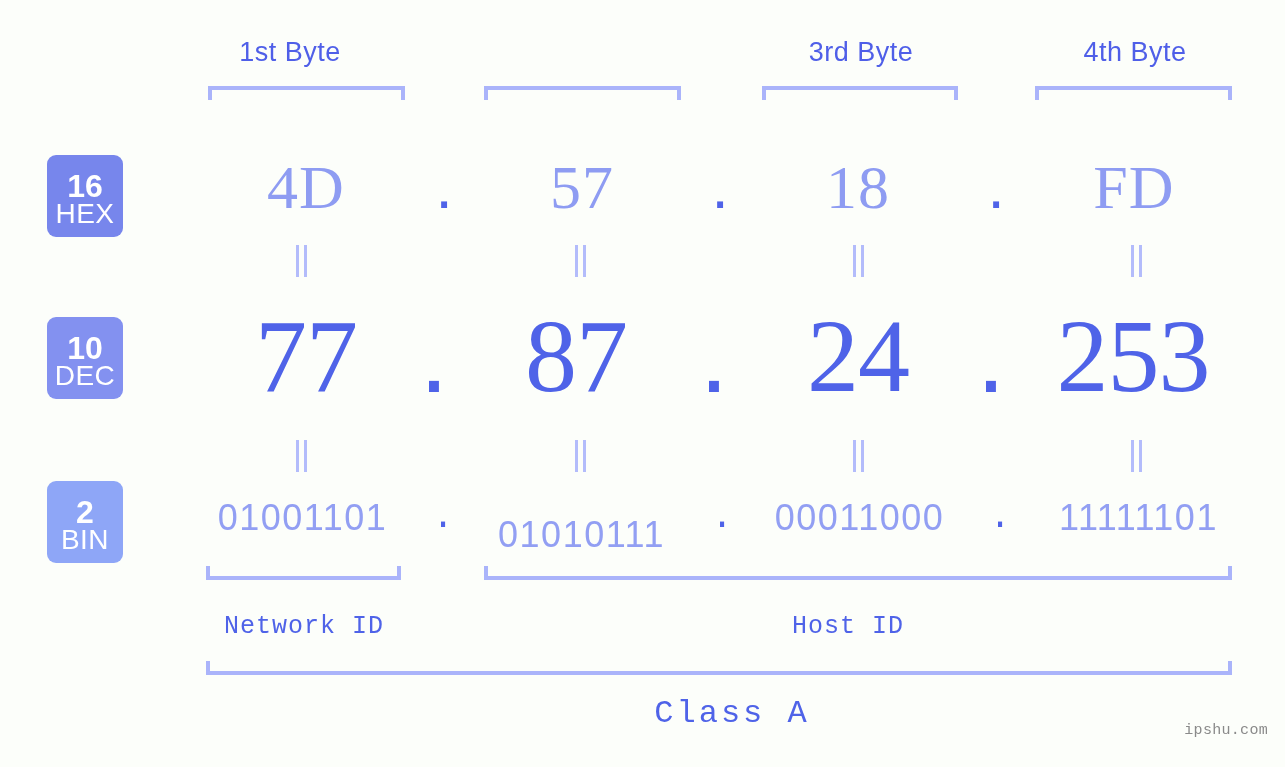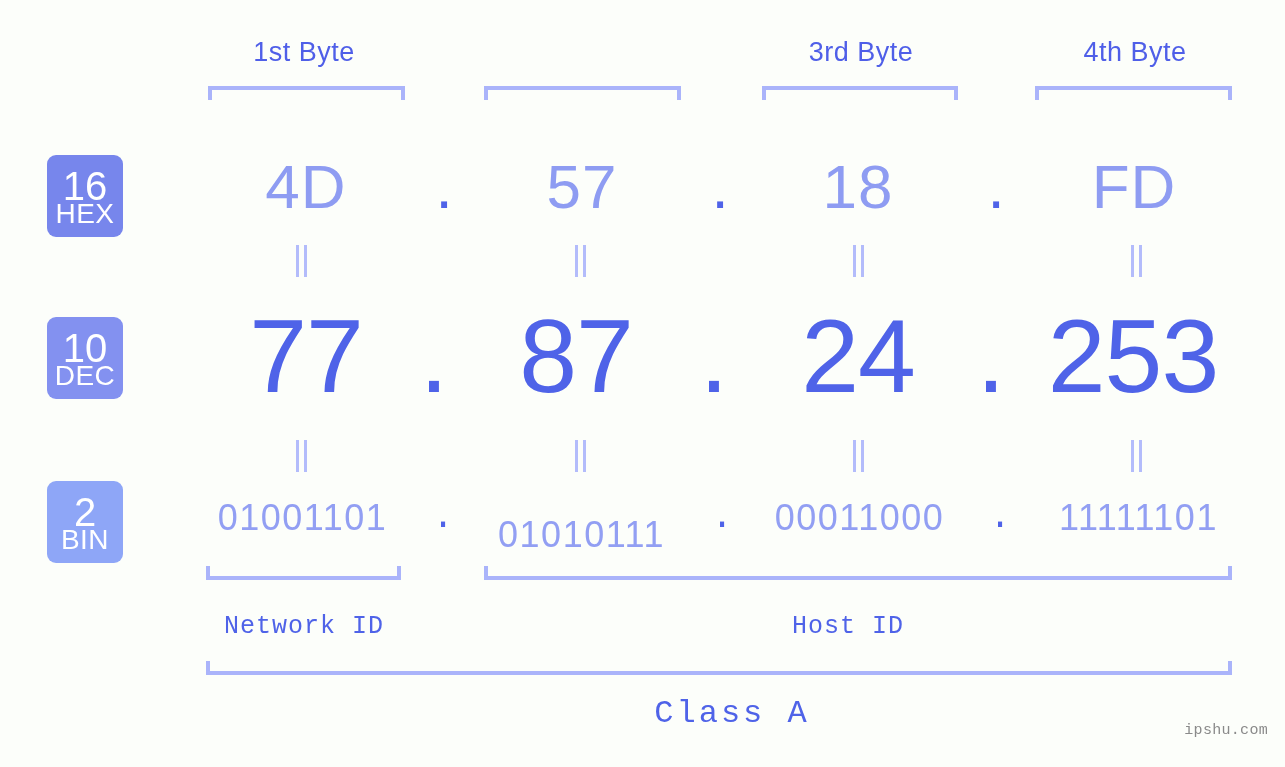--- a/index.html
+++ b/index.html
@@ -54,42 +54,42 @@
     border-radius: 9px;
     color: #ffffff;
     display: flex;
     flex-direction: column;
     align-items: center;
     justify-content: center;
     box-sizing: border-box;
     padding-top: 2px;
   }
   .badge .num {
-    font-size: 40px;
+    font-size: 32px;
     line-height: 33px;
-    font-weight: 400;
+    font-weight: 700;
     font-family: "Liberation Sans", sans-serif;
   }
   .badge .sys {
     font-size: 28px;
     line-height: 22px;
     font-weight: 400;
     letter-spacing: 0.5px;
     font-family: Liberation Sans, sans-serif;
   }
   #badge-hex { top: 155px; background: #7786ec; }
   #badge-dec { top: 317px; background: #8391f0; }
   #badge-bin { top: 481px; background: #8ea6f7; }
 
   
   .val {
     position: absolute;
     text-align: center;
     white-space: nowrap;
-    font-family: Liberation Sans, sans-serif;
+    font-family: Liberation Serif, serif;
   }
   .hex-val {
     top: 150px;
     height: 74px;
     line-height: 74px;
     font-size: 62px;
     color: #8e9cf2;
     letter-spacing: 1px;
   }
   .dec-val {
@@ -177,21 +177,21 @@
     color: #8a8a8a;
     font-family: "Liberation Mono", monospace;
     letter-spacing: 0.3px;
   }
 </style>
 </head>
 <body>
 
 <div id="stage">
 
-  <div class="byte-label" style="left:204px; width:200px;text-align:center;">1st Byte</div>
+  <div class="byte-label" style="left:190px; width:200px;text-align:center;">1st Byte</div>
   <div class="byte-label" style="left:761px; width:200px;">3rd Byte</div>
   <div class="byte-label" style="left:1035px; width:200px;">4th Byte</div>
 
   <div class="bracket-top" style="left:208px; width:197px;"></div>
   <div class="bracket-top" style="left:484px; width:197px;"></div>
   <div class="bracket-top" style="left:762px; width:196px;"></div>
   <div class="bracket-top" style="left:1035px; width:197px;"></div>
 
   <div class="badge" id="badge-hex">
     <span class="num">16</span>

